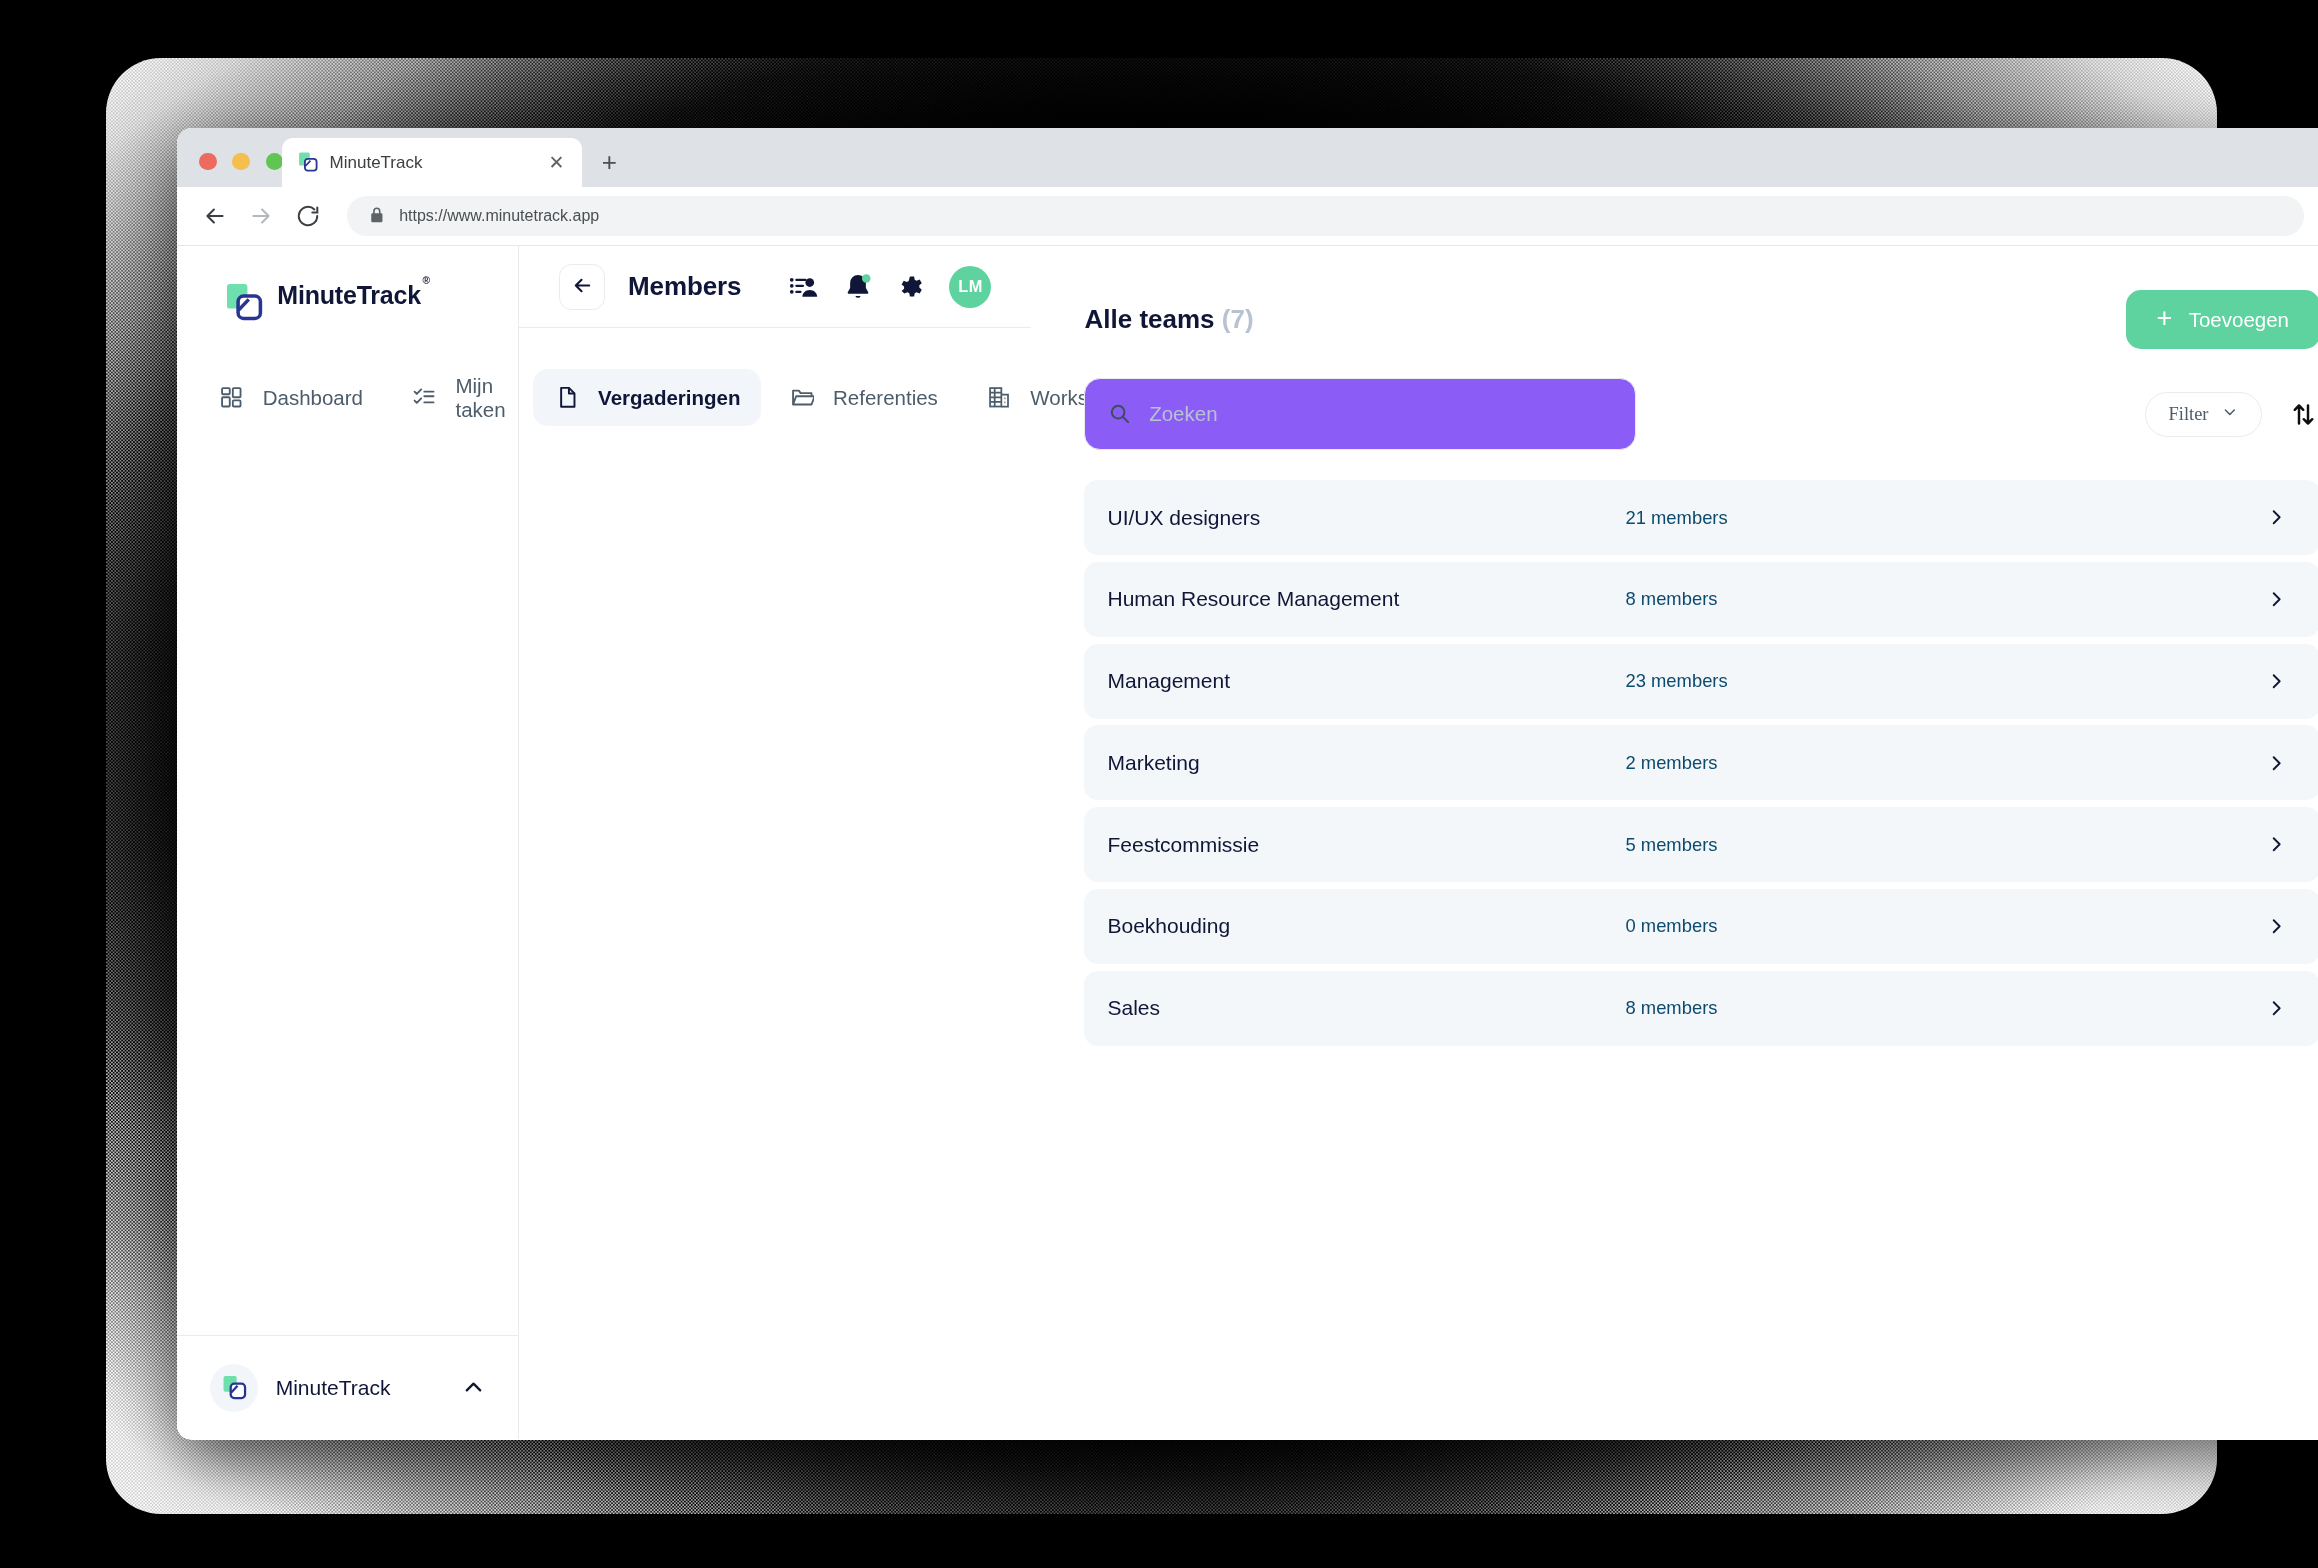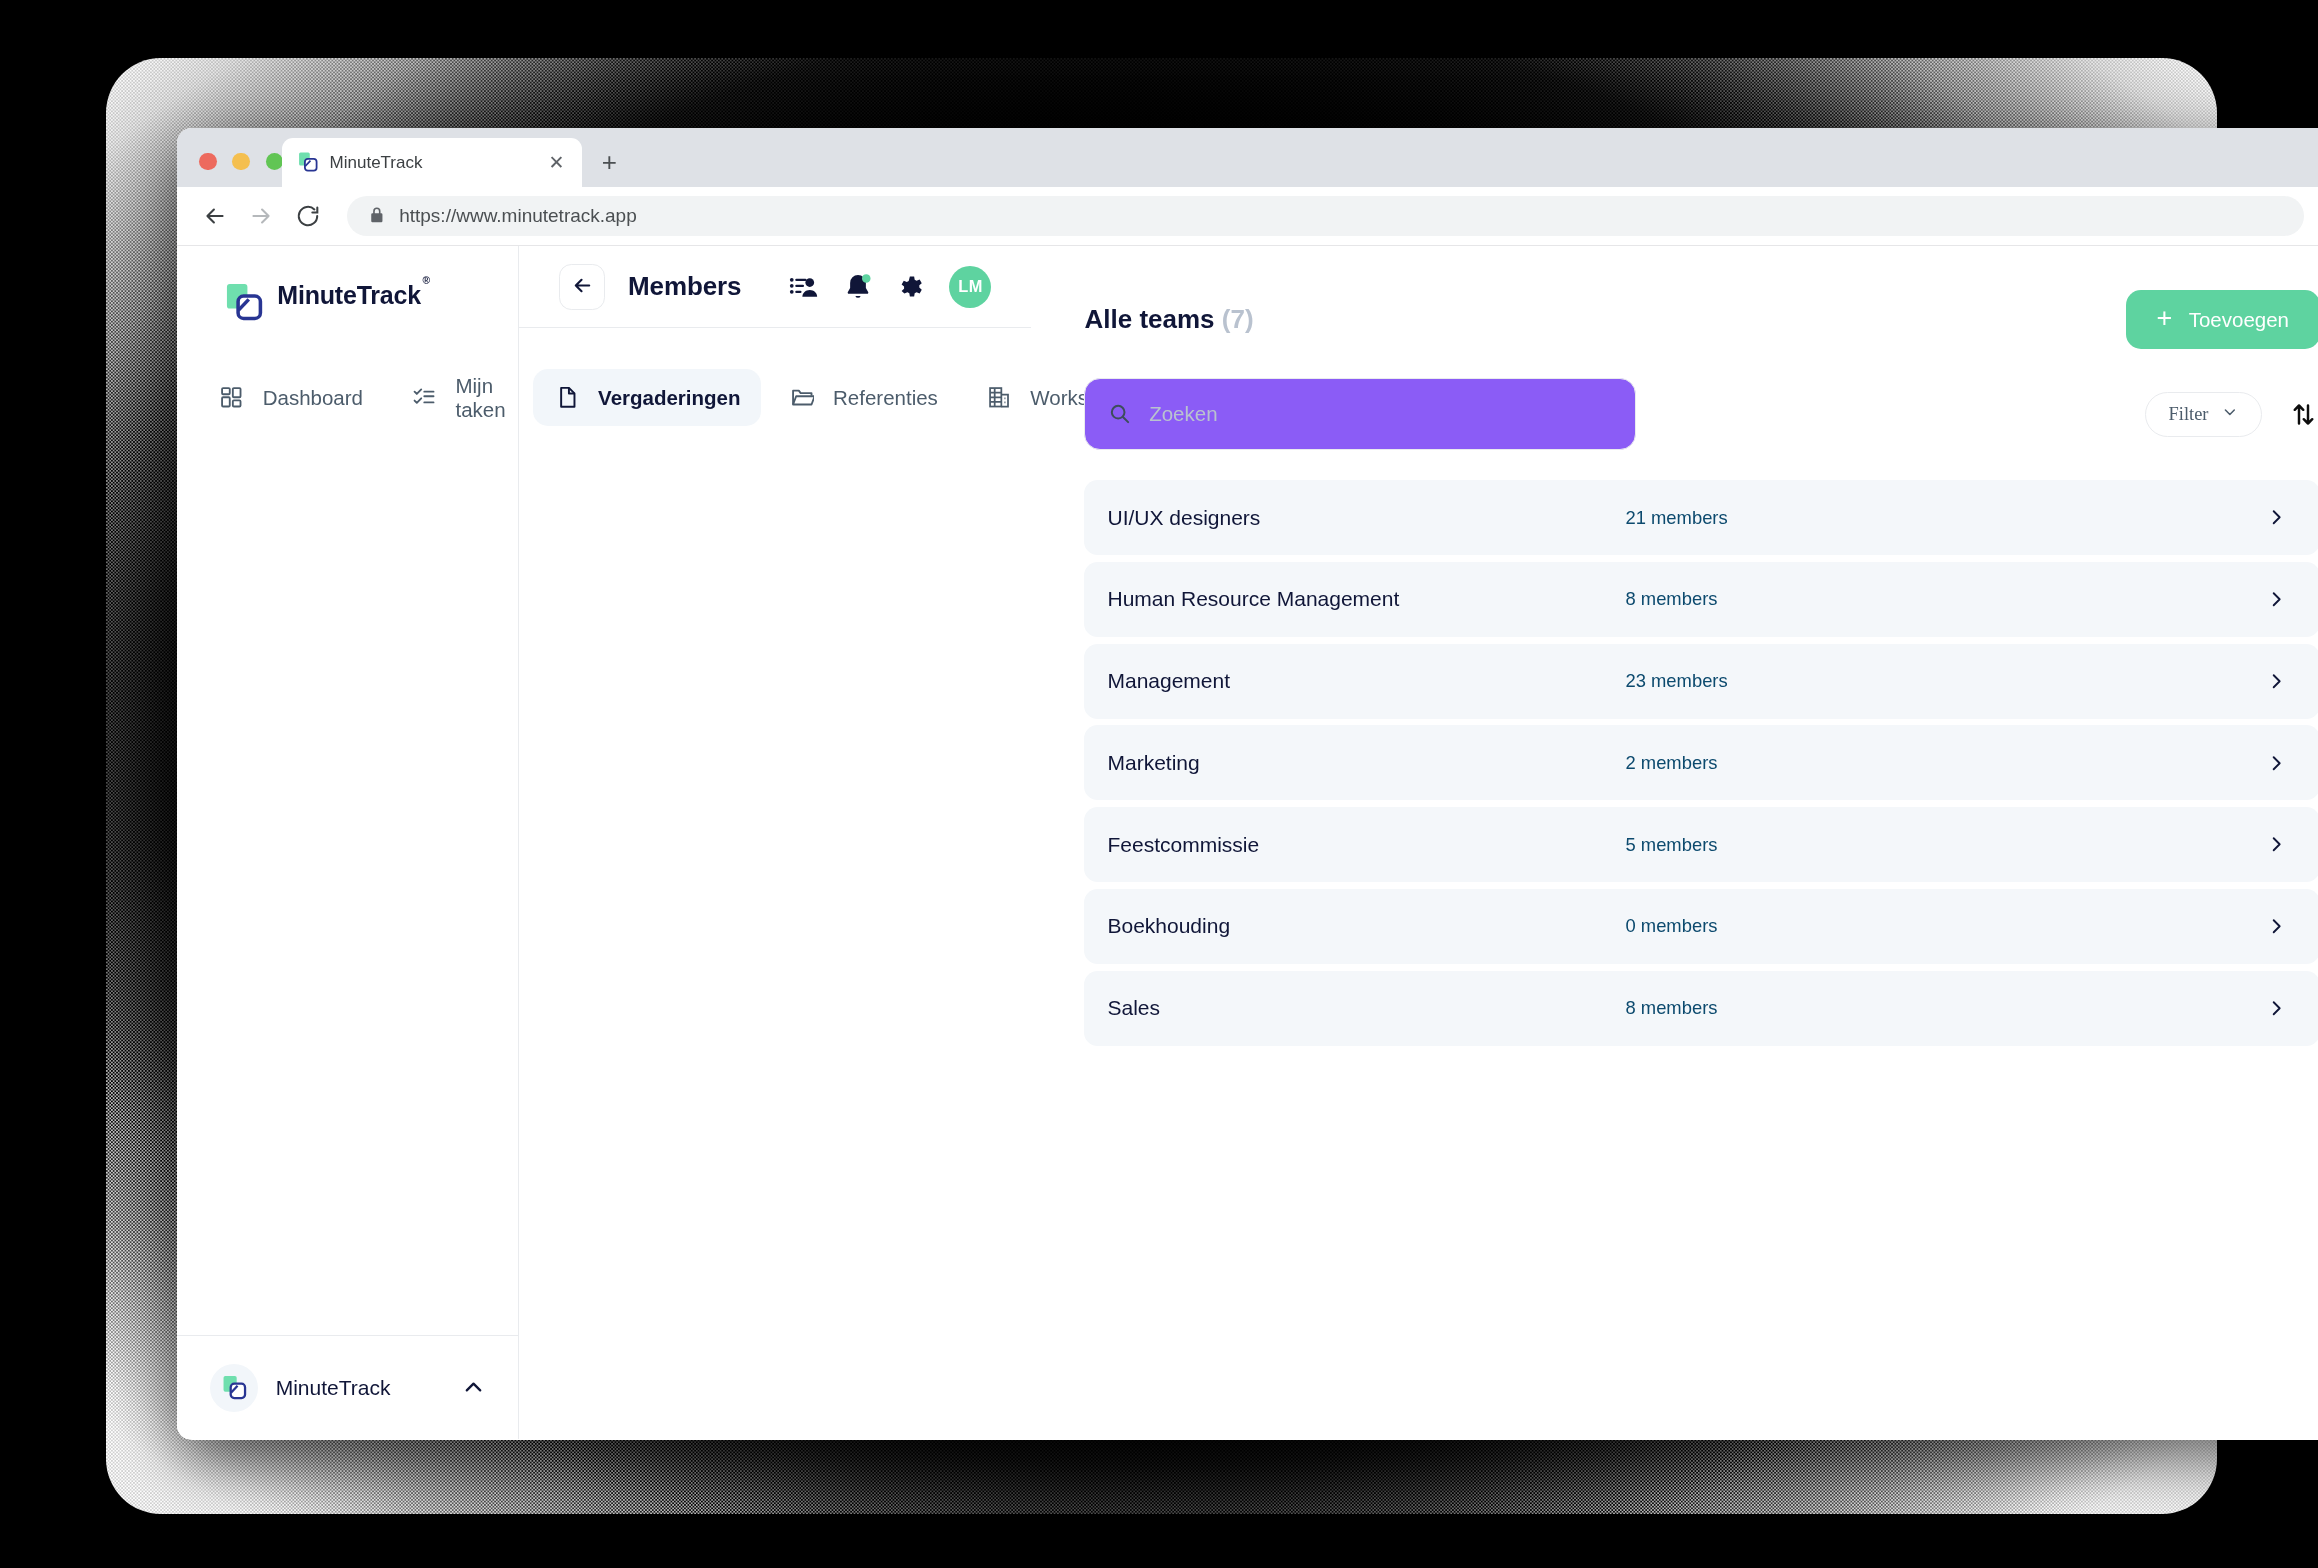--- a/index.html
+++ b/index.html
@@ -122,21 +122,21 @@
     margin-left: 12.3px;
     height: 40px;
     background: #f1f3f4;
     border-radius: 20.5px;
     display: flex;
     align-items: center;
     padding: 0 20.5px;
     gap: 13.6px;
   }
   .omnibox-url {
-    font-size: 19px;
+    font-size: 16px;
     color: #4b4f52;
     white-space: nowrap;
   }
   .kebab {
     width: 35px; height: 40px;
     display: flex; flex-direction: column; align-items: center; justify-content: center;
     gap: 4.1px;
     margin-left: 9.5px;
   }
   .kebab i { width: 4.8px; height: 4.8px; border-radius: 50%; background: #5f6368; display: block; }

